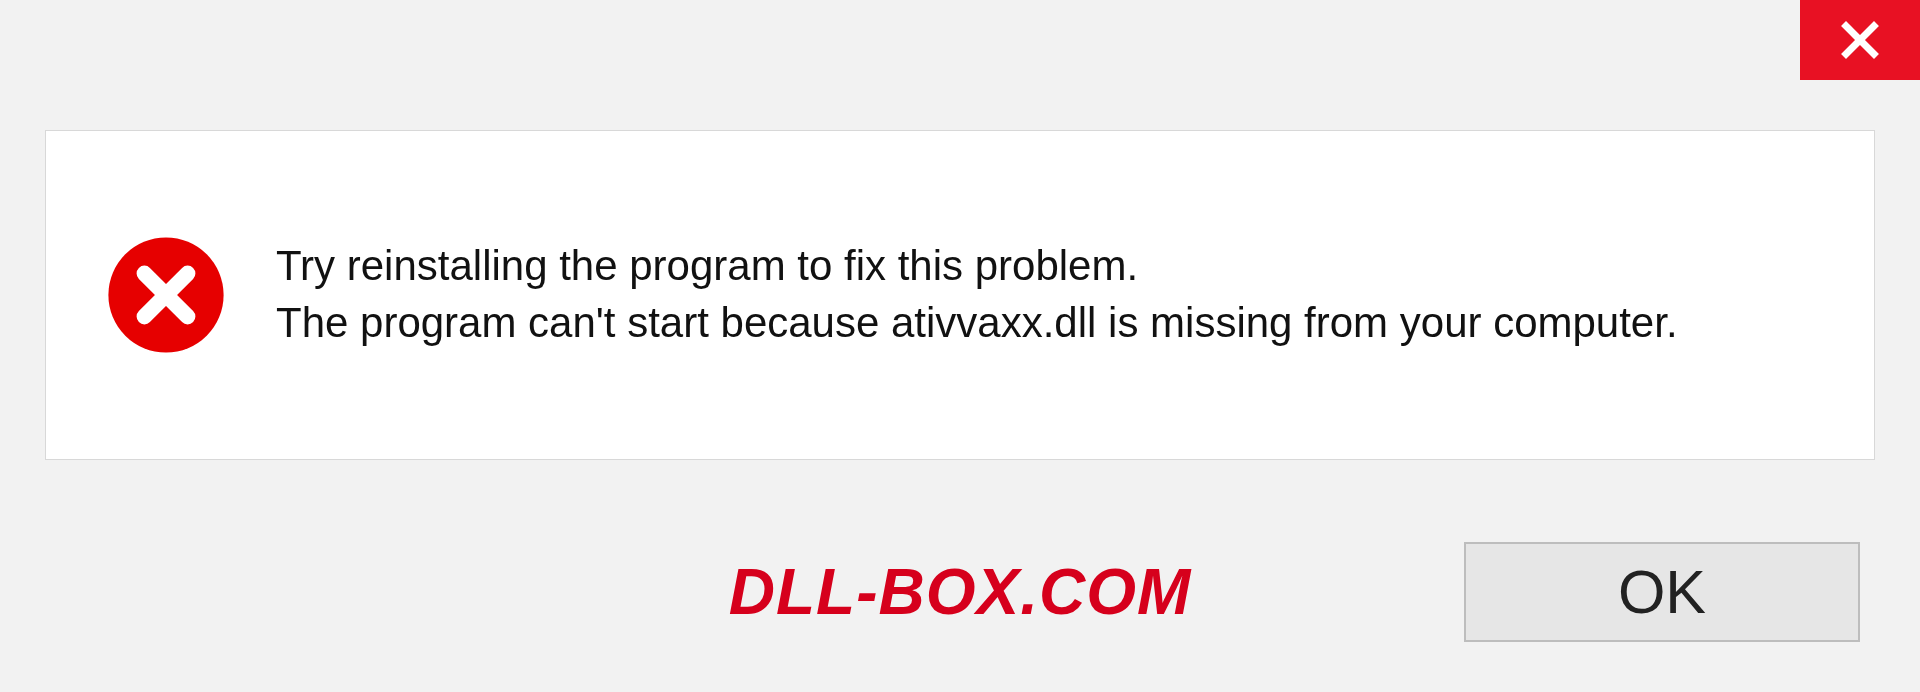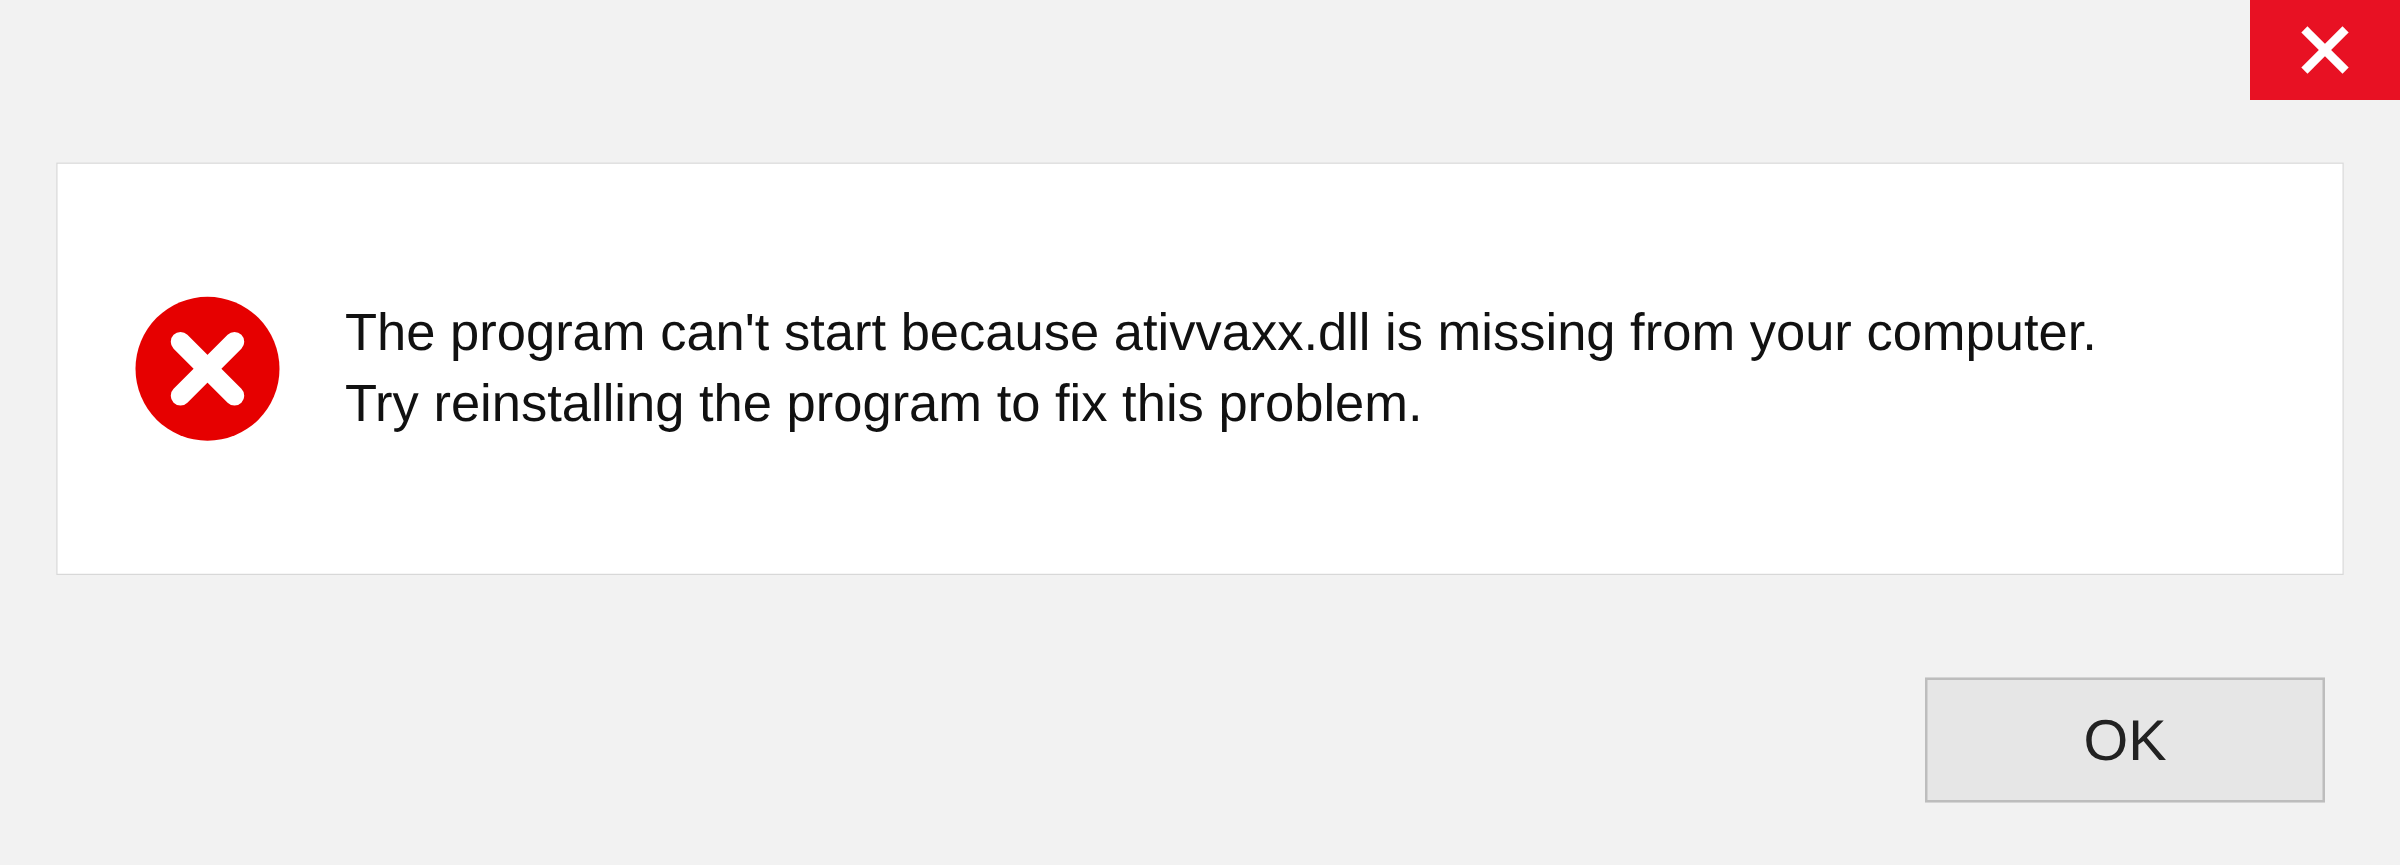--- a/index.html
+++ b/index.html
@@ -84,25 +84,25 @@
       left: 50%;
       transform: translateX(-50%);
       font-size: 64px;
       font-weight: 800;
       font-style: italic;
       color: #d6001c;
       letter-spacing: 1px;
       font-family: Arial, "Segoe UI", sans-serif;
     }
     .ok-btn {
-      width: 320px;
+      width: 396px;
       height: 100px;
       background: #e6e6e6;
       border: 2px solid #bdbdbd;
-      font-size: 46px;
+      font-size: 61px;
       color: #222;
       display: flex;
       align-items: center;
       justify-content: center;
       cursor: pointer;
       font-family: inherit;
     }
   </style>
 </head>
 <body>
@@ -118,20 +118,21 @@
 
 <div class="content-panel">
   <div class="error-icon">
     <svg viewBox="0 0 100 100">
       <circle cx="50" cy="50" r="48" fill="#e60000"></circle>
       <line x1="32" y1="32" x2="68" y2="68" stroke="#ffffff" stroke-width="13" stroke-linecap="round"></line>
       <line x1="68" y1="32" x2="32" y2="68" stroke="#ffffff" stroke-width="13" stroke-linecap="round"></line>
     </svg>
   </div>
   <div class="message-block">
+    <div class="message-line">Try reinstalling the program to fix this problem.</div>
     <div class="message-line">The program can't start because ativvaxx.dll is missing from your computer.</div>
-    <div class="message-line">Try reinstalling the program to fix this problem.</div>
   </div>
 </div>
 
 <div class="footer">
+  <div class="watermark">DLL-BOX.COM</div>
   <button class="ok-btn">OK</button>
 </div>
 
 </body></html>

